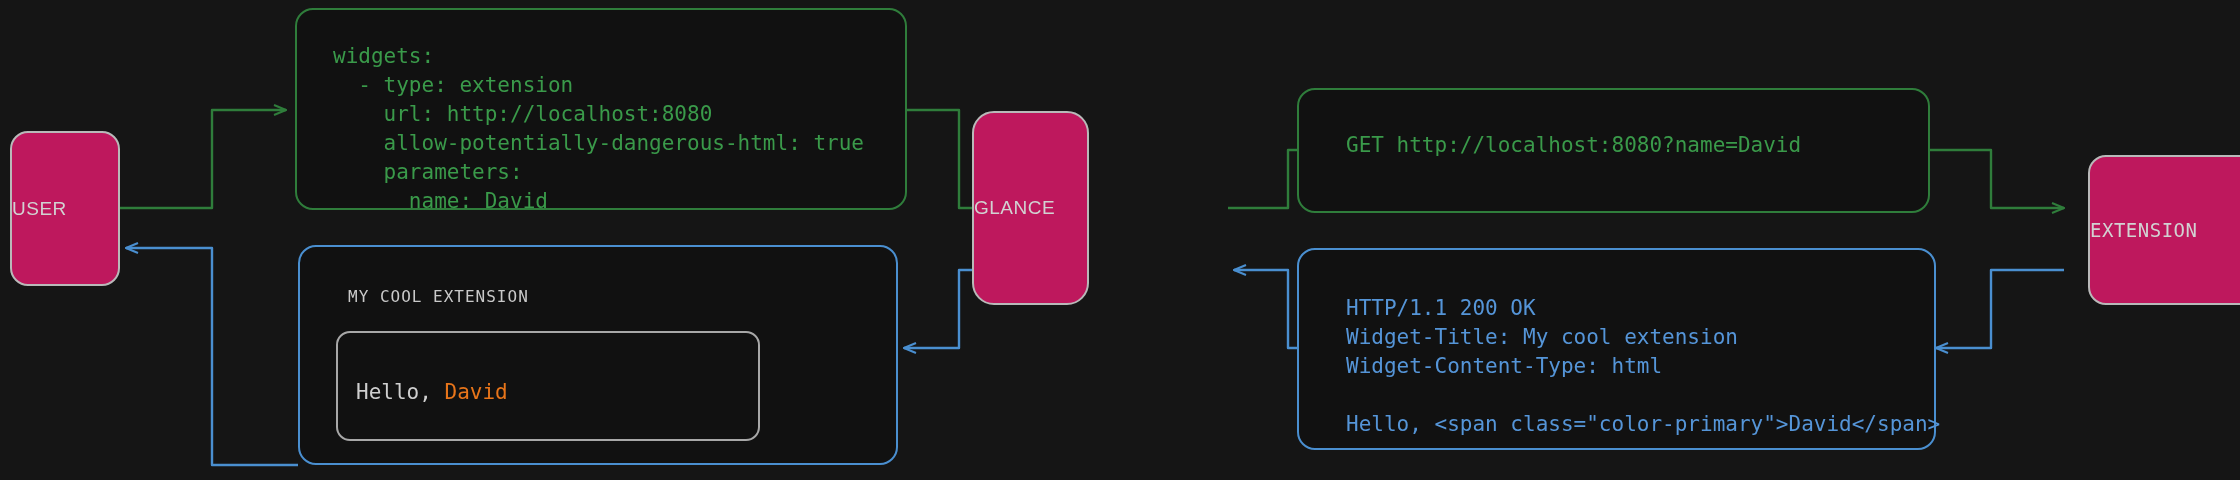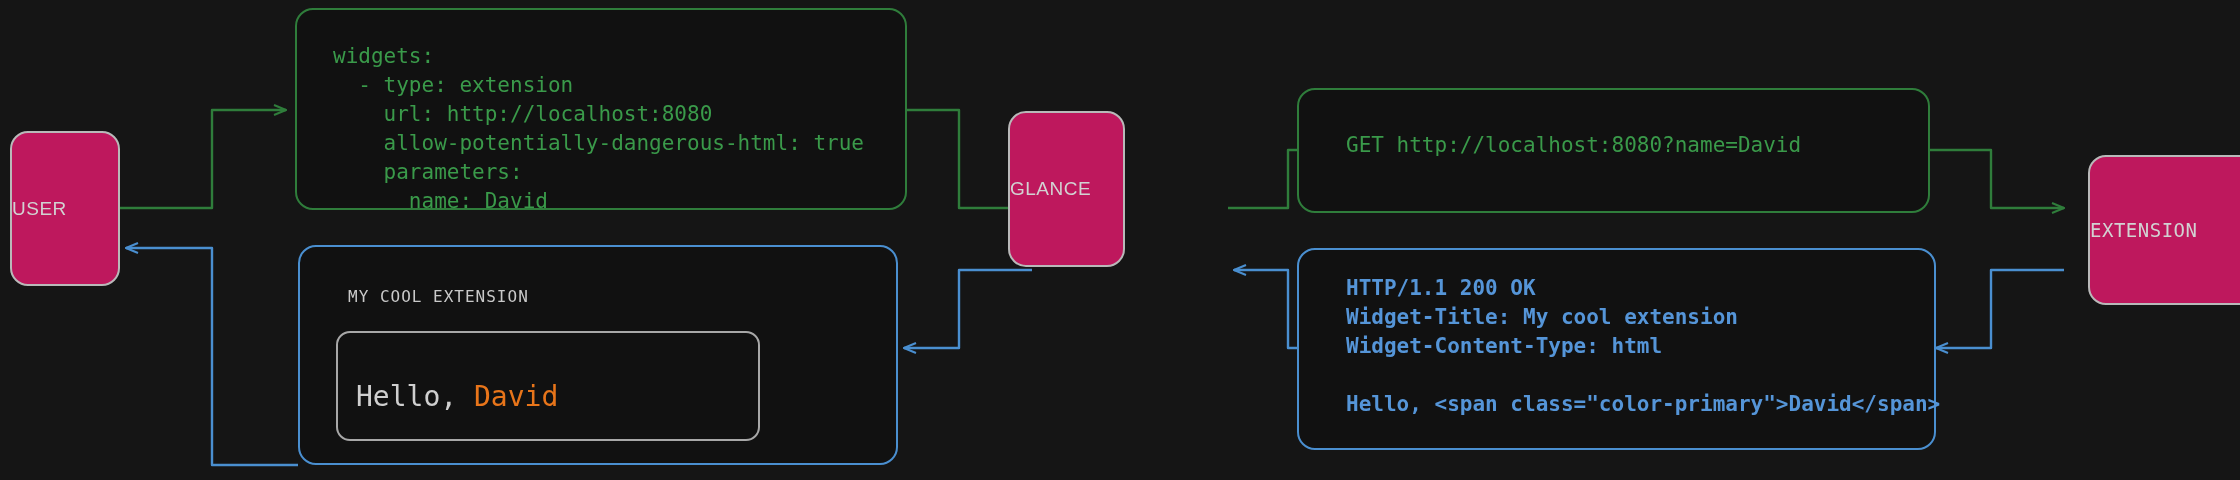--- a/index.html
+++ b/index.html
@@ -87,21 +87,21 @@
   .widget-card {
     position: absolute;
     box-sizing: border-box;
     border: 2px solid #a8a8a8;
     border-radius: 14px;
     background: #111111;
   }
   .widget-text {
     position: absolute;
     font-family: "DejaVu Sans Mono", monospace;
-    font-size: 28px;
+    font-size: 21px;
     color: #cfcfcf;
     white-space: pre;
   }
   .accent { color: #e8751a; }
 </style>
 </head>
 <body>
 
 <div id="stage">
 
@@ -132,21 +132,21 @@
       <path stroke="#4a8fd0" marker-end="url(#ab)" d="M1032,270 L959,270 L959,348 L904,348"></path>
 
       <path stroke="#4a8fd0" marker-end="url(#ab)" d="M298,465 L212,465 L212,248 L126,248"></path>
     </g>
   </svg>
 
   <div class="node" style="left:10px; top:131px; width:110px; height:155px;">
     <span class="node-label sans">USER</span>
   </div>
 
-  <div class="node" style="left:1008px; top:111px; width:117px; height:156px;">
+  <div class="node" style="left:972px; top:111px; width:117px; height:194px;border-radius:22px;">
     <span class="node-label sans">GLANCE</span>
   </div>
 
   <div class="node" style="left:2064px; top:155px; width:168px; height:150px;margin-left:24px;">
     <span class="node-label mono">EXTENSION</span>
   </div>
 
   <div class="panel" style="left:286px; top:8px; width:612px; height:202px;margin-left:9px;">
     <div class="code green" style="left:36px; top:32px;">widgets:
   - type: extension
@@ -154,21 +154,21 @@
     allow-potentially-dangerous-html: true
     parameters:
       name: David</div>
   </div>
 
   <div class="panel" style="left:1297px; top:88px; width:633px; height:125px;">
     <div class="code green" style="left:47px; top:41px;">GET http://localhost:8080?name=David</div>
   </div>
 
   <div class="panel blue" style="left:1297px; top:248px; width:639px; height:202px;">
-    <div class="code blue" style="left:47px; top:24px;font-weight:bold;">HTTP/1.1 200 OK
+    <div class="code blue" style="left:47px; top:44px;">HTTP/1.1 200 OK
 Widget-Title: My cool extension
 Widget-Content-Type: html
 
 Hello, &lt;span class="color-primary"&gt;David&lt;/span&gt;</div>
   </div>
 
   <div class="panel blue" style="left:298px; top:245px; width:600px; height:220px;">
     <div class="widget-title" style="left:48px; top:40px;">MY COOL EXTENSION</div>
 
     <div class="widget-card" style="left:36px; top:84px; width:424px; height:110px;">

